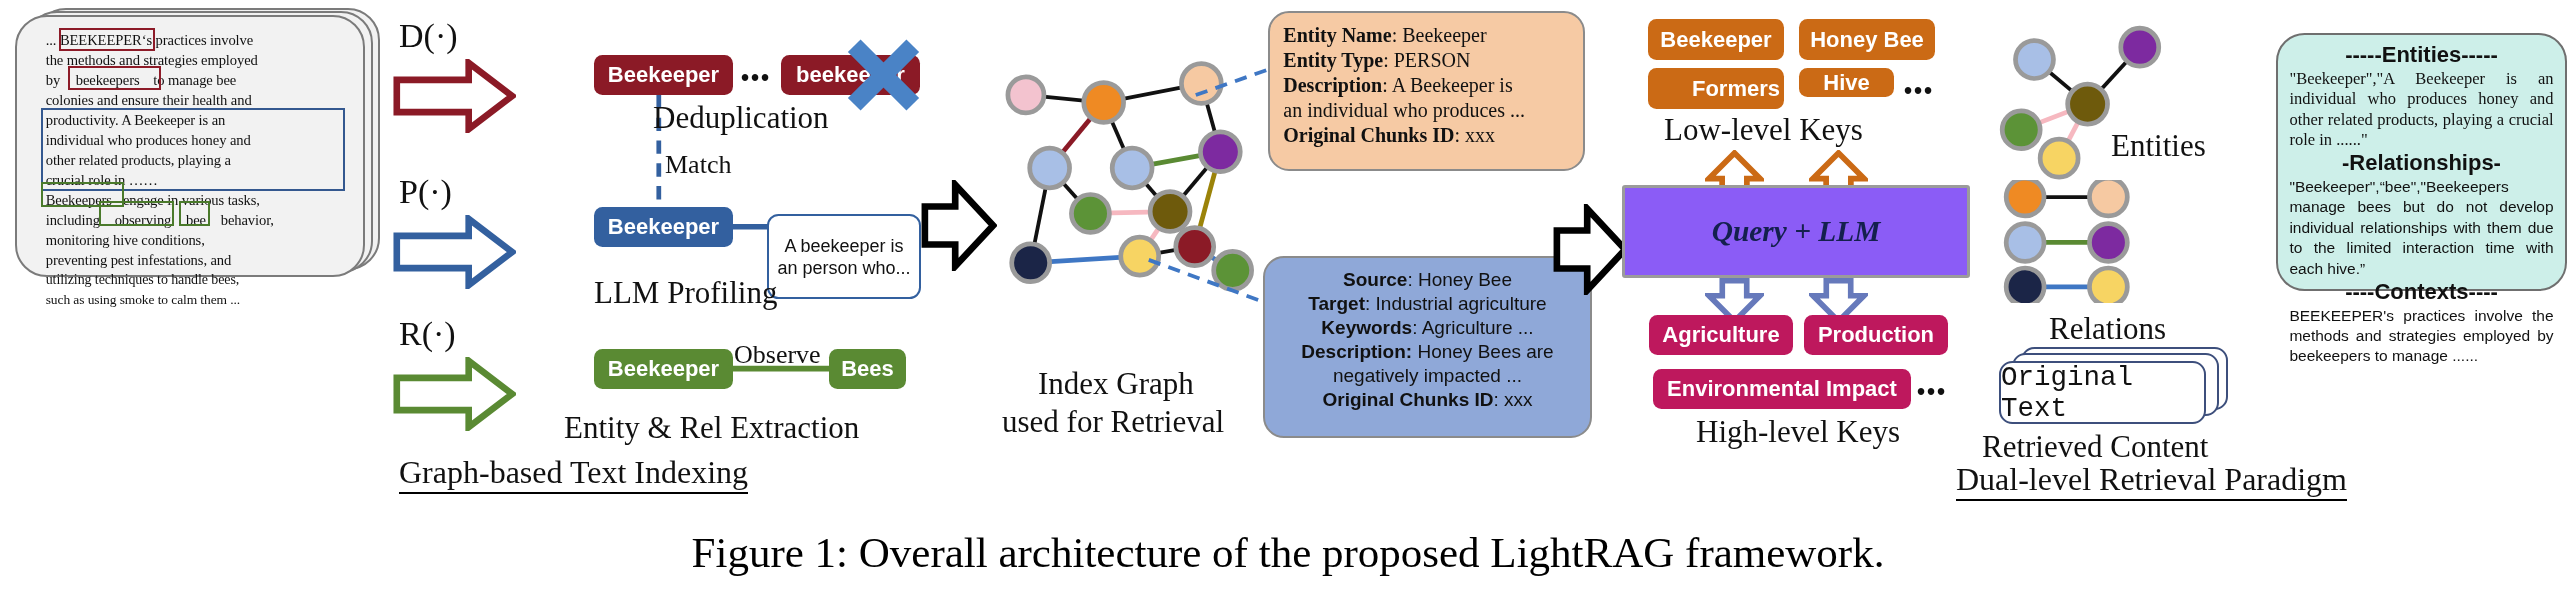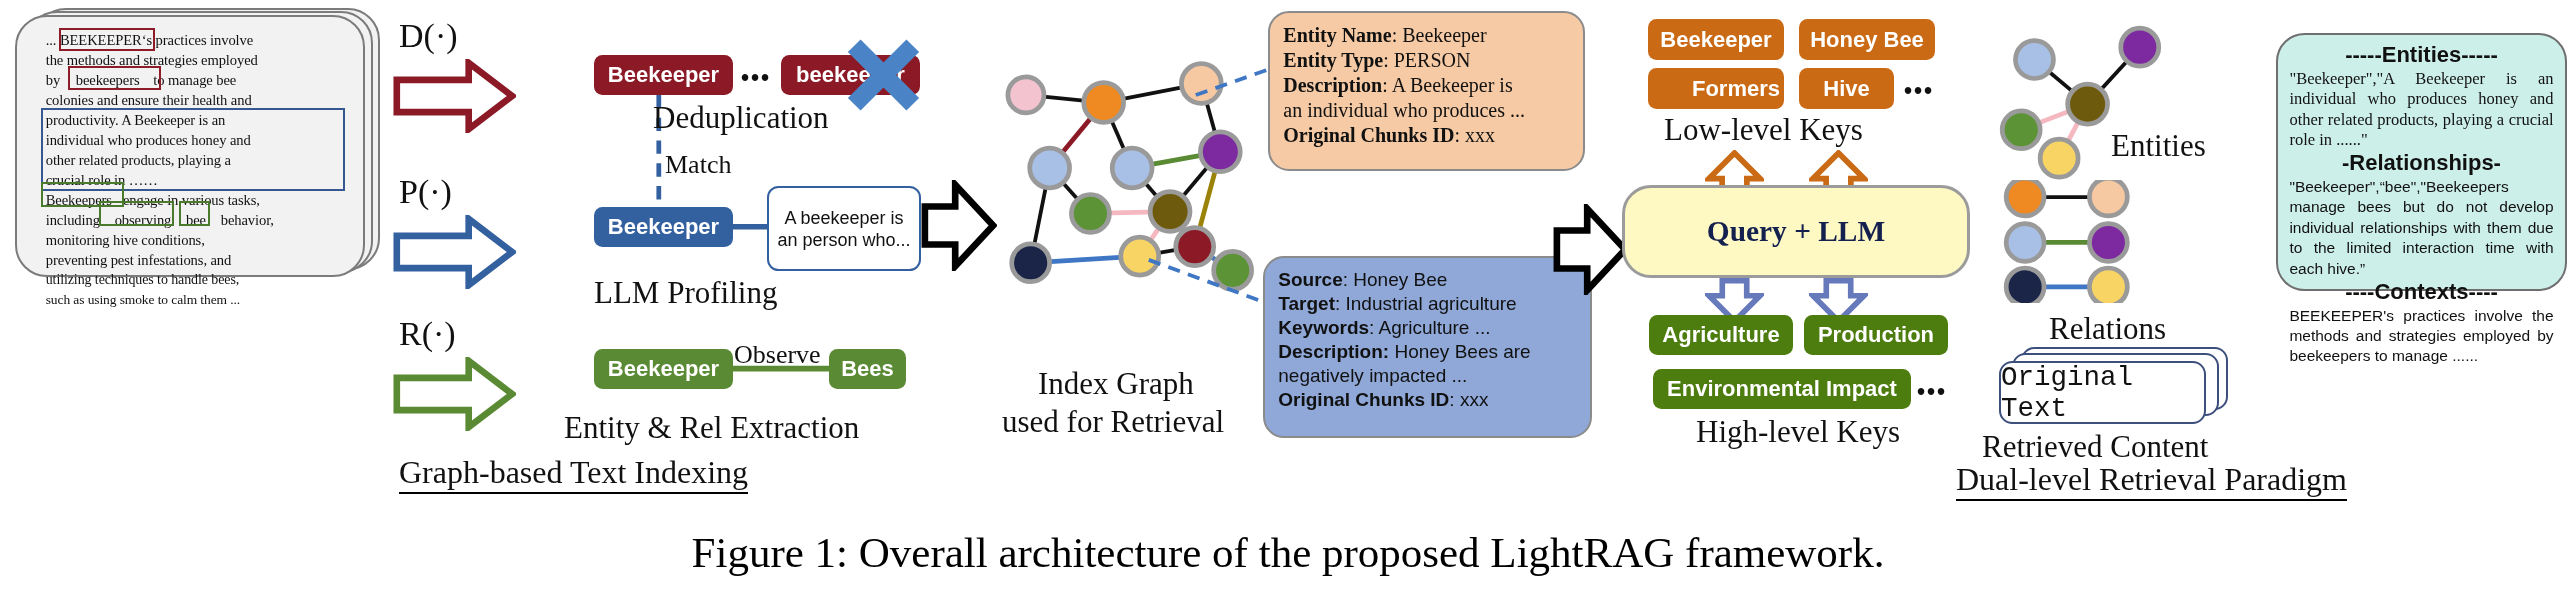--- a/index.html
+++ b/index.html
@@ -28,43 +28,43 @@
   .blockarrow{position:absolute;}
 
   
   .pill{position:absolute;display:flex;align-items:center;justify-content:center;
     border-radius:8.5px;color:#fff;font-family:"Liberation Sans",sans-serif;font-weight:600;
     white-space:nowrap;box-sizing:border-box;}
   .pill.dark-red{background:#8b1a26;}
   .pill.blue{background:#33609f;}
   .pill.green{background:#5a8a33;}
   .pill.orange{background:#cb6a15;}
-  .pill.periwinkle{background:#4d7c0f;}
+  .pill.periwinkle{background:#be185d;}
 
   .callout{position:absolute;border:2.8px solid #33609f;border-radius:11.4px;background:#fff;
     font-family:"Liberation Sans",sans-serif;font-size:18px;color:#111;line-height:22px;
-    padding:3.8px 5.7px;box-sizing:border-box;text-align:center;}
+    padding:3.8px 5.7px;box-sizing:border-box;text-align:center;margin-top:28px;}
 
   .stage-label{position:absolute;font-family:"Liberation Serif",serif;color:#111;white-space:nowrap;}
 
   .dots{position:absolute;font-family:"Liberation Sans",sans-serif;font-weight:900;color:#111;letter-spacing:1.9px;}
 
   
   .infobox{position:absolute;border:2.8px solid #8b8b8b;border-radius:21px;box-sizing:border-box;
     padding:9.5px 13.3px;}
   .infobox.peach{background:#f6caa4;}
   .infobox.blue{background:#8fa8d8;}
   .infobox .ln{white-space:nowrap;}
   .infobox.peach .ln{font-family:"Liberation Serif",serif;font-size:20px;line-height:25px;color:#111;}
-  .infobox.blue .ln{font-family:"Liberation Sans",sans-serif;font-size:19px;line-height:24px;color:#111;}
+  .infobox.blue .ln{font-family:"Liberation Sans",sans-serif;font-size:19px;line-height:24px;color:#111;text-align:center;}
   .infobox b{font-weight:700;}
 
-  .querybox{position:absolute;border:3.8px solid #9b9b9b;border-radius:29px;background:#fef9c3;
+  .querybox{position:absolute;border:3.8px solid #9b9b9b;border-radius:3px;background:#8b5cf6;
     display:flex;align-items:center;justify-content:center;
-    font-family:"Liberation Serif",serif;font-weight:700;font-size:29.4px;color:#14204e;}
+    font-family:"Liberation Serif",serif;font-weight:700;font-size:29.4px;color:#14204e;font-style:italic;}
 
   .tealbox{position:absolute;border:2.8px solid #6f6f6f;border-radius:28.5px;background:#cdefe9;
     box-sizing:border-box;padding:7.6px 11.4px;}
   .tealbox .hdr{text-align:center;font-family:"Liberation Sans",sans-serif;font-weight:700;
     font-size:22px;color:#111;line-height:26.6px;}
   .tealbox .body{font-family:"Liberation Sans",sans-serif;font-size:15.5px;line-height:20.4px;
     color:#111;text-align:justify;}
   .tealbox .body.serif{font-family:"Liberation Serif",serif;font-size:16.5px;}
 
   .stackcard{position:absolute;border:2.8px solid #3d4f7c;border-radius:13.3px;background:#fff;box-sizing:border-box;}
@@ -238,21 +238,21 @@
     <div class="ln"><b>Original Chunks ID</b>:<span> xxx</span></div>
   </div>
 
   <svg class="blockarrow" style="left:1553px;top:204px;" width="76" height="91" viewBox="0 0 80 96">
     <polygon points="4,28 36,28 36,5 76,48 36,91 36,68 4,68" fill="#fff" stroke="#000" stroke-width="7"></polygon>
   </svg>
 
   <div class="pill orange" style="left:1648px;top:19px;width:136px;height:41px;font-size:22px;">Beekeeper</div>
   <div class="pill orange" style="left:1799px;top:19px;width:136px;height:41px;font-size:22px;">Honey Bee</div>
   <div class="pill orange" style="left:1648px;top:68px;width:136px;height:41px;font-size:22px;padding-left:40px;">Formers</div>
-  <div class="pill orange" style="left:1799px;top:68px;width:95px;height:41px;font-size:22px;">Hive</div>
+  <div class="pill orange" style="left:1799px;top:68px;width:95px;height:29px;font-size:22px;">Hive</div>
   <div class="dots" style="left:1904px;top:78px;font-size:23px;">•••</div>
   <div class="stage-label" style="left:1664px;top:112px;font-size:31px;">Low-level Keys</div>
 
   <svg class="abs" style="left:1705px;top:150px;" width="59" height="46" viewBox="0 0 62 48">
     <polygon points="31,3 58,30 44,30 44,45 18,45 18,30 4,30" fill="#fff" stroke="#cb6a15" stroke-width="6"></polygon>
   </svg>
   <svg class="abs" style="left:1809px;top:150px;" width="59" height="46" viewBox="0 0 62 48">
     <polygon points="31,3 58,30 44,30 44,45 18,45 18,30 4,30" fill="#fff" stroke="#cb6a15" stroke-width="6"></polygon>
   </svg>
 

